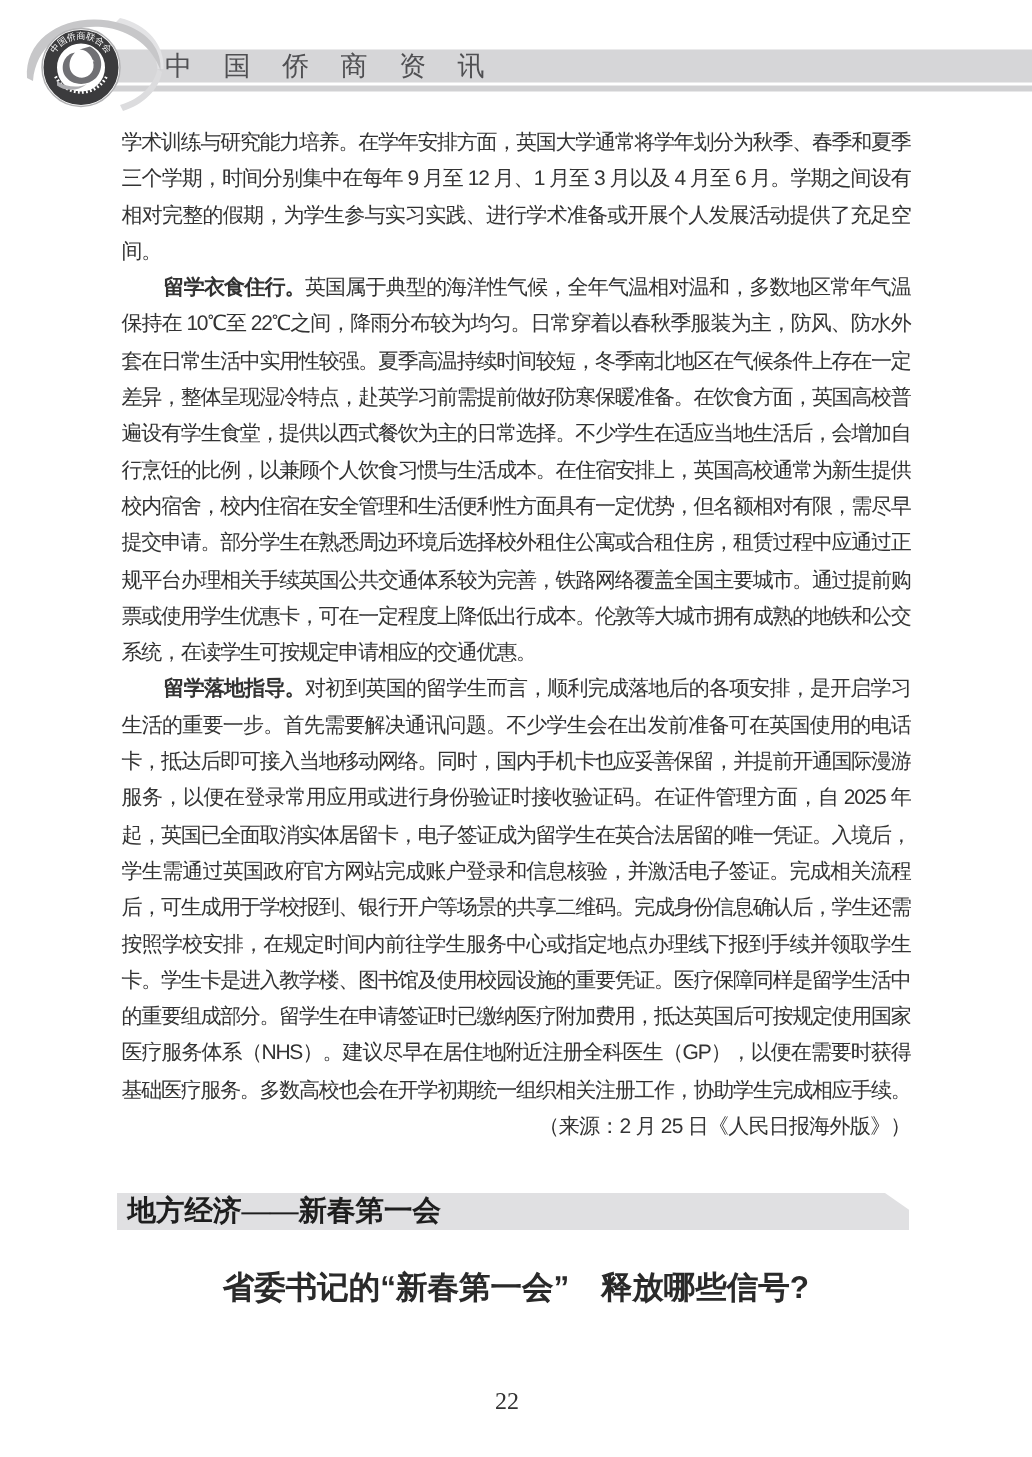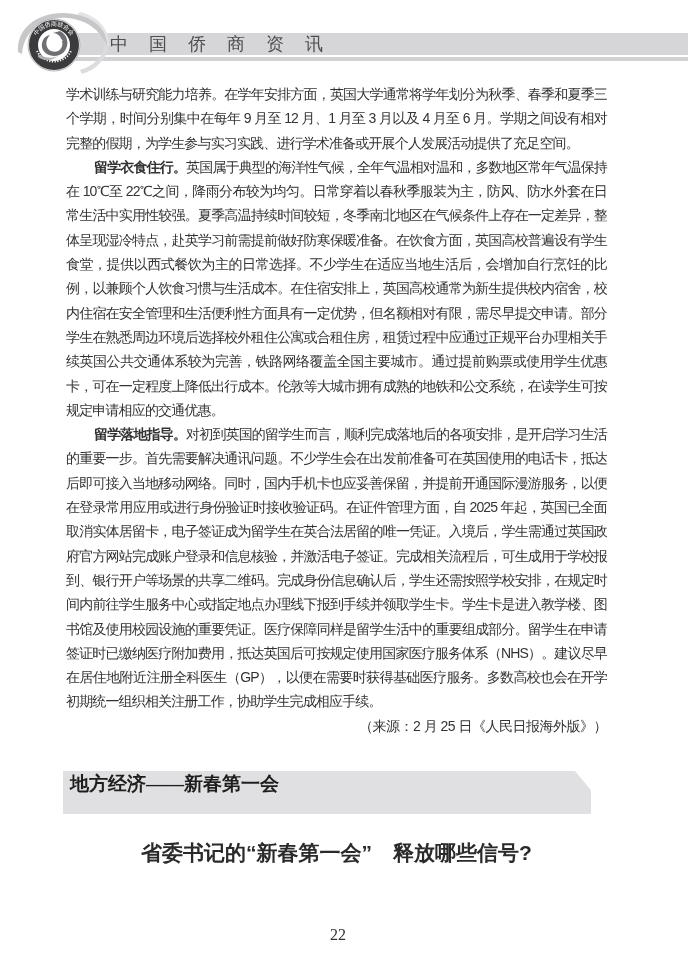--- a/index.html
+++ b/index.html
@@ -7,29 +7,29 @@
         font-family:"Liberation Sans",sans-serif;}
 
   
   .masthead-bar{position:absolute;left:74px;right:0;top:33px;height:22px;background:#d6d6d8;}
   .masthead-text{position:absolute;left:110px;top:33px;height:22px;line-height:22px;
         font-size:18px;letter-spacing:21px;color:#4f4f52;white-space:nowrap;}
   .header-rule{position:absolute;left:74px;right:0;top:57px;height:4px;background:#d1d1d3;}
   .logo{position:absolute;left:10px;top:4px;width:105px;height:80px;z-index:2;}
 
   
-  .content{position:absolute;left:66px;right:81px;top:82px;color:#333;}
+  .content{position:absolute;left:81px;right:81px;top:82px;color:#333;}
   .para{margin:0;text-align:justify;font-size:14px;line-height:24.3px;
         letter-spacing:-0.85px;text-indent:2em;}
   .para.no-indent{text-indent:0;}
   .lead{font-weight:bold;}
   .source{margin:0;text-align:right;font-size:14px;line-height:24.3px;letter-spacing:-0.5px;}
 
   
-  .section-bar{position:relative;left:-3px;width:528px;height:43px;margin-top:33px;
+  .section-bar{position:relative;left:-3px;width:528px;height:25px;margin-top:33px;
         background:#e0e0e2;box-sizing:border-box;padding-left:7px;line-height:25px;
         clip-path:polygon(0 0, calc(100% - 16px) 0, 100% 45%, 100% 100%, 0 100%);
         font-family:"Liberation Serif",serif;font-weight:bold;font-size:19px;
         letter-spacing:0;color:#1e1e1e;}
 
   
   .article-title{margin:26px 0 0 0;text-align:center;font-size:21px;font-weight:bold;
         letter-spacing:0;color:#2a2a2a;line-height:26px;}
   .article2-para{margin-top:14px;}
 

